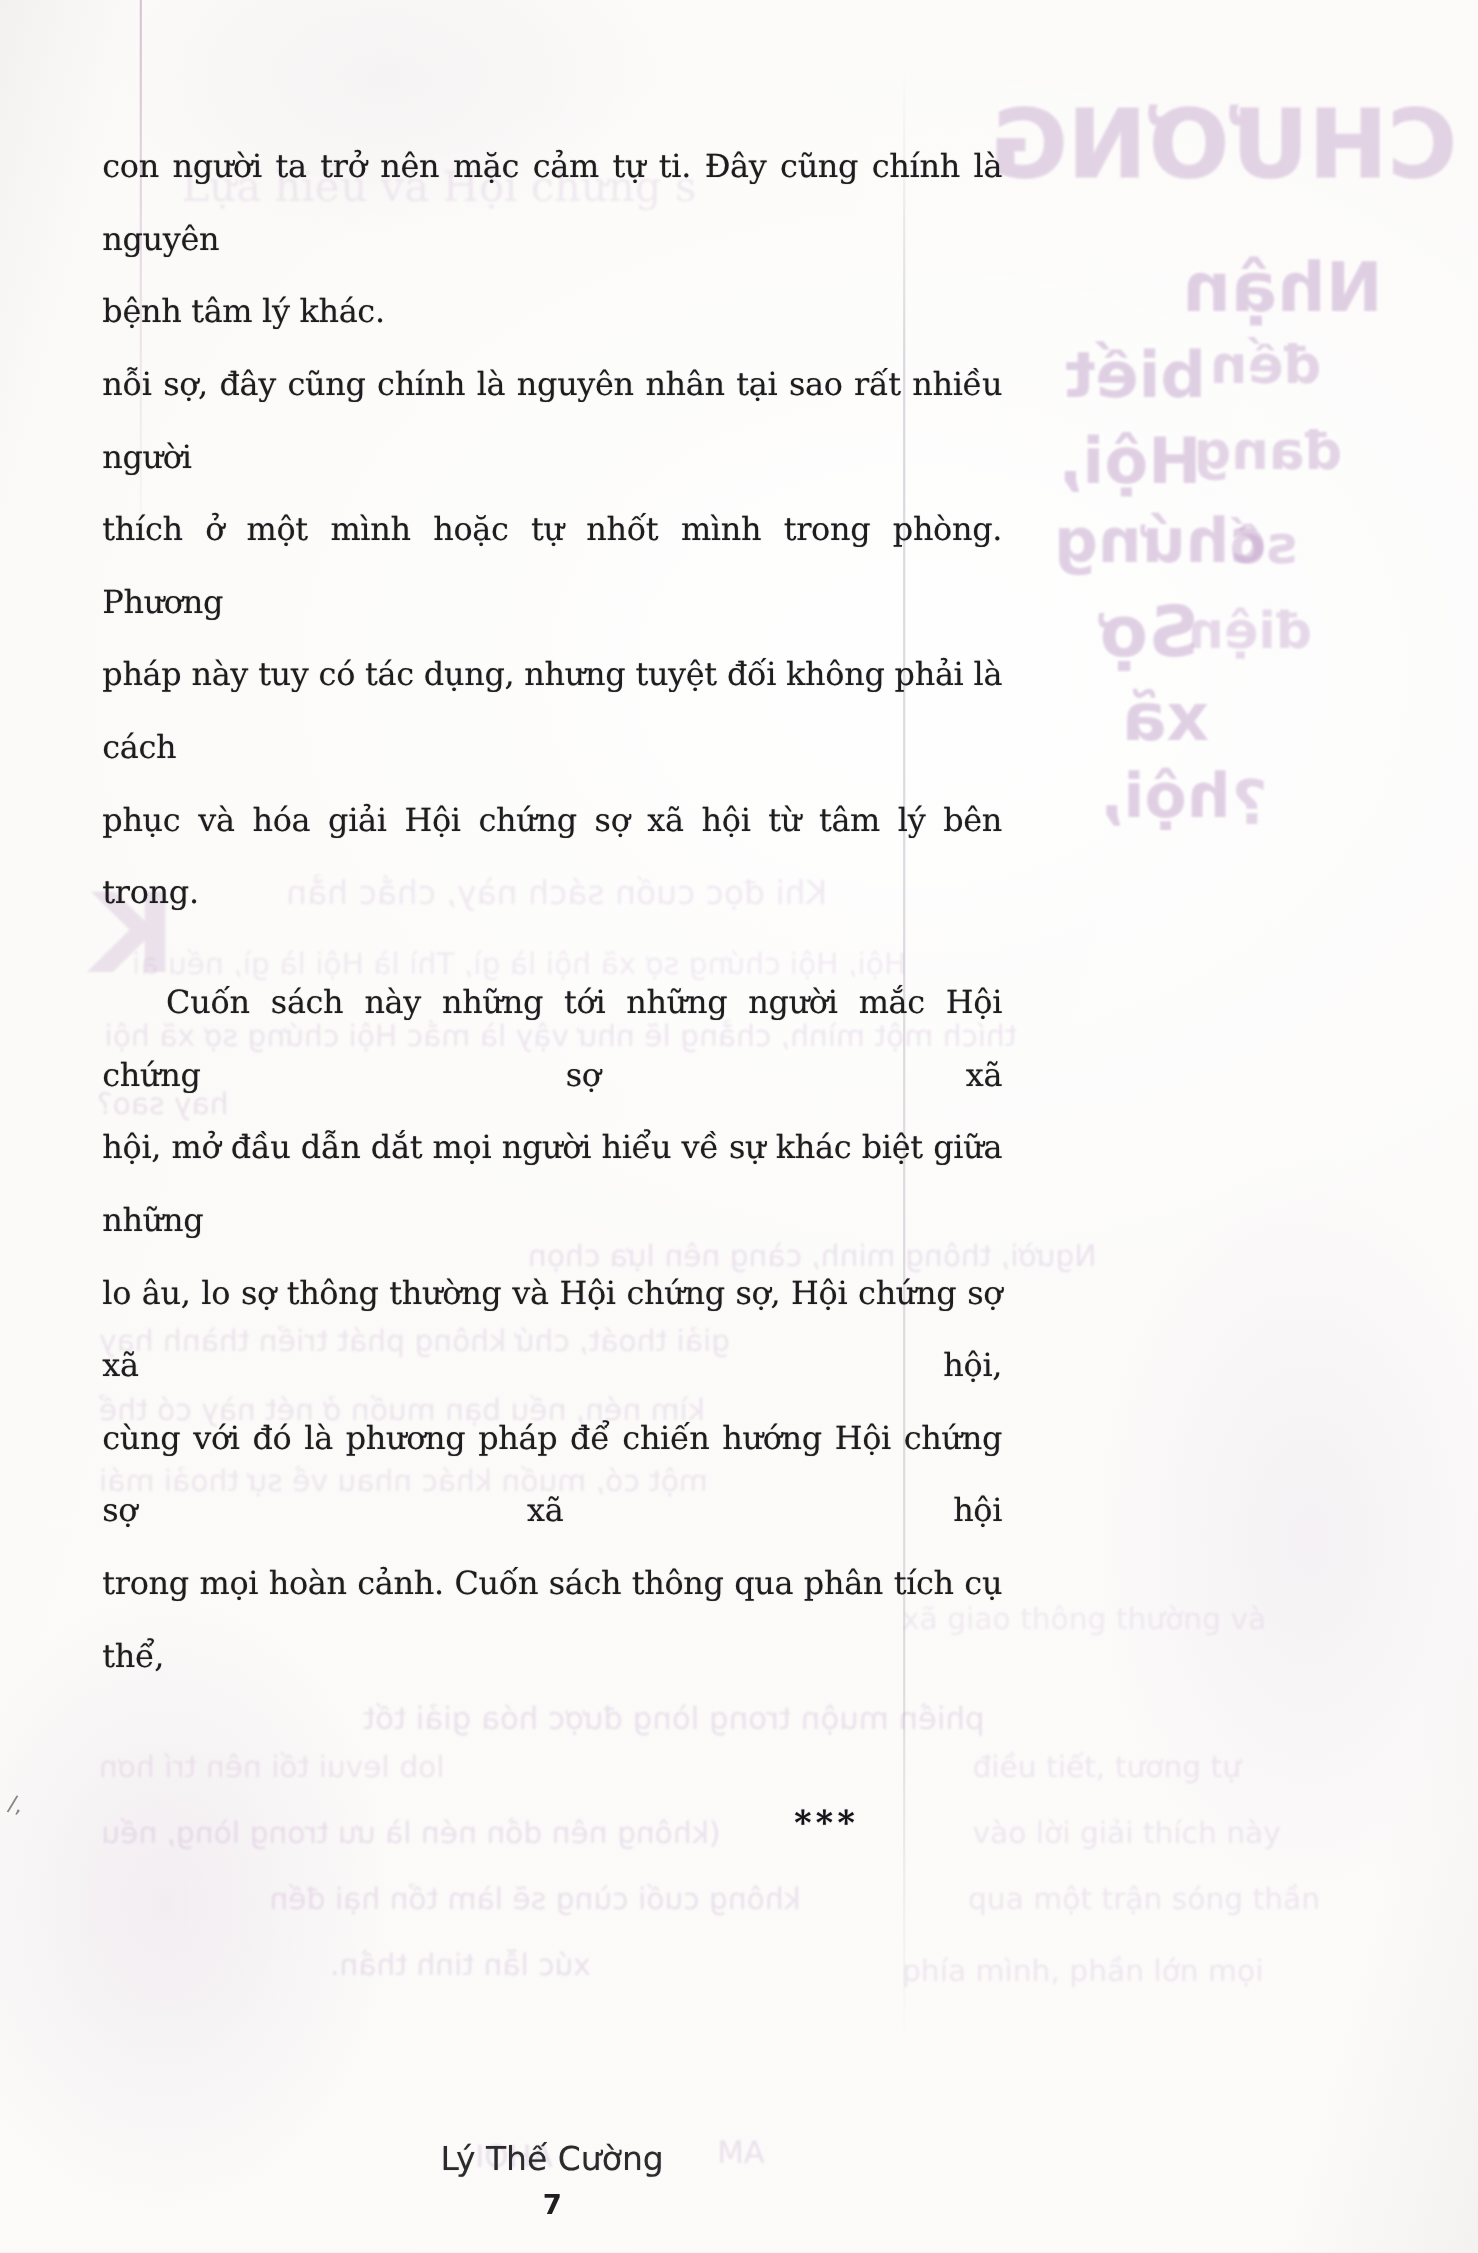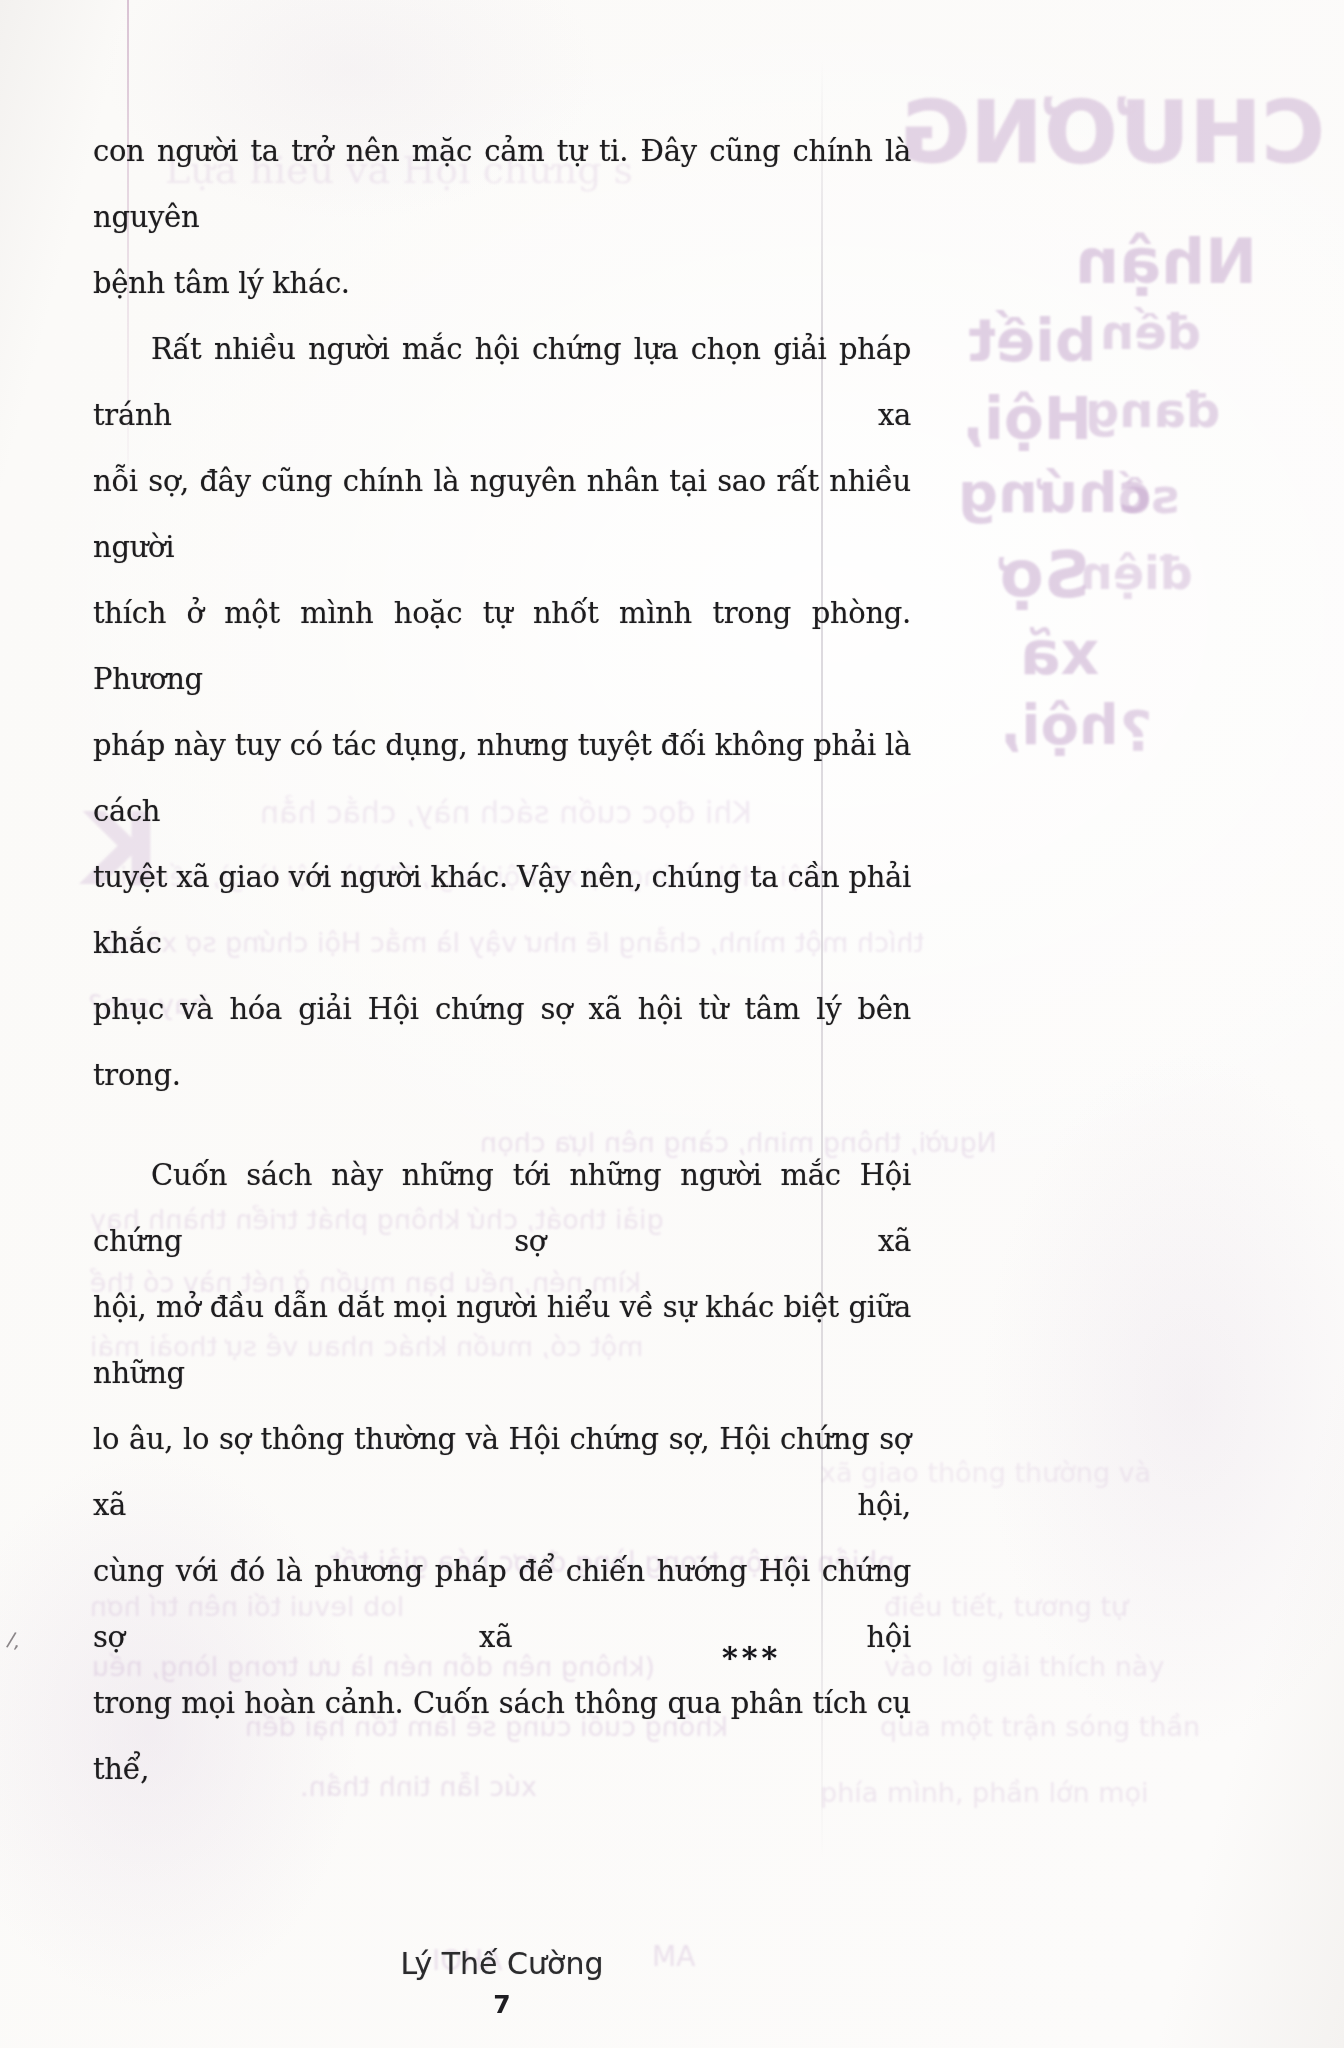--- a/index.html
+++ b/index.html
@@ -124,25 +124,23 @@
   <div class="crease-mid"></div>
 
   <div class="margin-mark">/,</div>
 
   <div class="text-block">
       <div class="paragraph">
         <div class="para-line">con người ta trở nên mặc cảm tự ti. Đây cũng chính là nguyên</div>
         <div class="para-line last">bệnh tâm lý khác.</div>
       </div>
       <div class="paragraph">
-        <div class="para-line indent">Rất nhiều người mắc hội chứng lựa chọn giải pháp tránh xa</div>
         <div class="para-line">nỗi sợ, đây cũng chính là nguyên nhân tại sao rất nhiều người</div>
         <div class="para-line">thích ở một mình hoặc tự nhốt mình trong phòng. Phương</div>
         <div class="para-line">pháp này tuy có tác dụng, nhưng tuyệt đối không phải là cách</div>
-        <div class="para-line">tuyệt xã giao với người khác. Vậy nên, chúng ta cần phải khắc</div>
         <div class="para-line last">phục và hóa giải Hội chứng sợ xã hội từ tâm lý bên trong.</div>
       </div>
       <div class="paragraph">
         <div class="para-line indent">Cuốn sách này những tới những người mắc Hội chứng sợ xã</div>
         <div class="para-line">hội, mở đầu dẫn dắt mọi người hiểu về sự khác biệt giữa những</div>
         <div class="para-line">lo âu, lo sợ thông thường và Hội chứng sợ, Hội chứng sợ xã hội,</div>
         <div class="para-line">cùng với đó là phương pháp để chiến hướng Hội chứng sợ xã hội</div>
         <div class="para-line">trong mọi hoàn cảnh. Cuốn sách thông qua phân tích cụ thể,</div>
       </div>
     </div>

